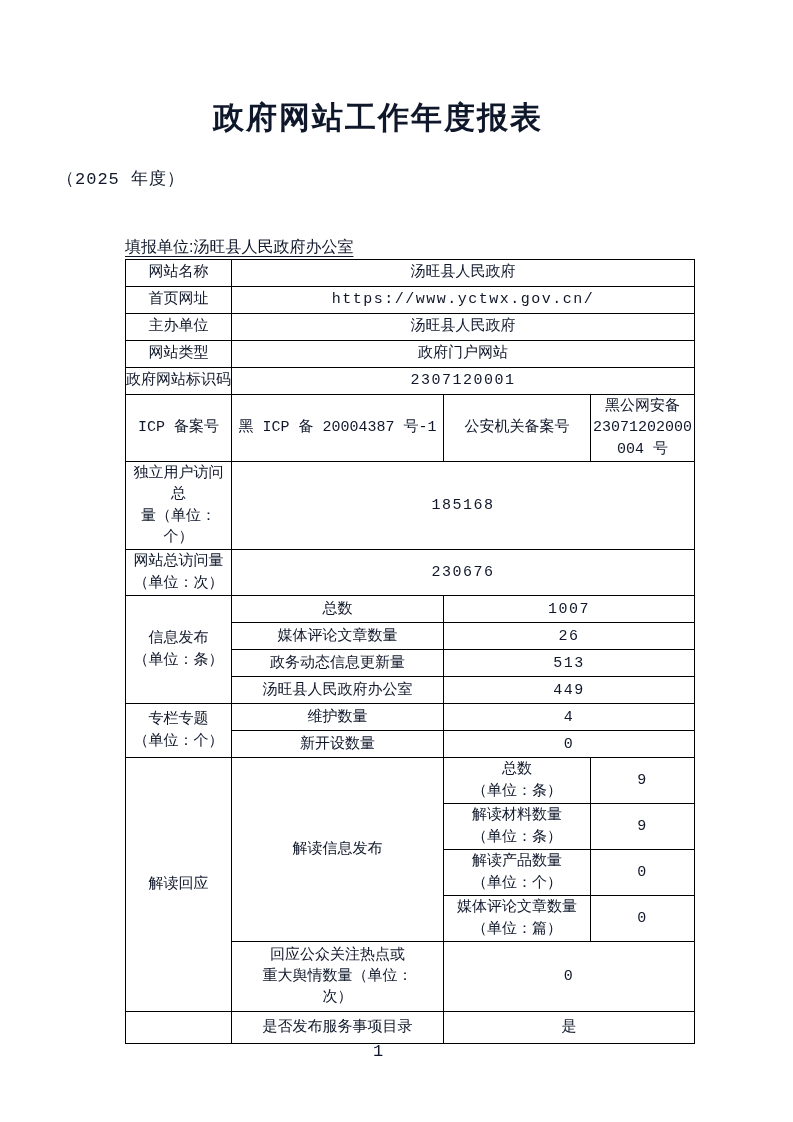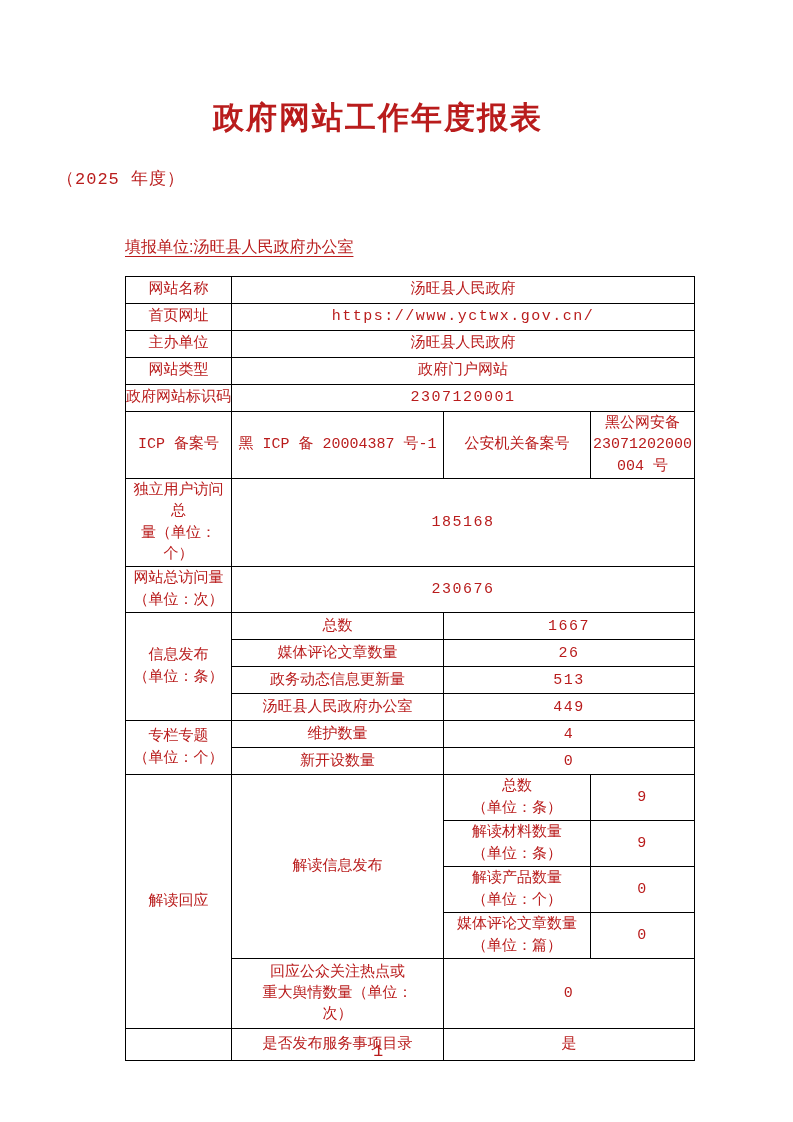--- a/index.html
+++ b/index.html
@@ -1,20 +1,20 @@
 <!DOCTYPE html>
 <html><head>
 <meta charset="utf-8">
 <style>
   html,body{margin:0;padding:0;background:#ffffff;}
   .page{
     position:relative;
     width:756px;height:1122px;
     background:#ffffff;
-    color:#b91c1c;
+    color:#0f172a;
     font-family:"Liberation Mono","DejaVu Sans Mono",monospace;
     overflow:hidden;
   }
   .title{
     position:absolute;top:97px;left:0;width:100%;
     text-align:center;
     font-family:"Liberation Sans","DejaVu Sans",sans-serif;
     font-size:31px;font-weight:bold;letter-spacing:2px;
   }
   .subtitle{
@@ -22,21 +22,21 @@
     font-size:17px;letter-spacing:1px;padding-left:40px;
   }
   .reporter{
     position:absolute;top:237px;left:125px;
     font-family:"Liberation Sans","DejaVu Sans",sans-serif;
     font-size:16px;font-weight:normal;
     text-decoration:underline;
     text-underline-offset:4px;
   }
   table.report{
-    position:absolute;top:276px;left:125px;
+    position:absolute;top:259px;left:125px;
     width:569px;
     border-collapse:collapse;
     table-layout:fixed;
     border-radius:9px;
   }
   table.report td{
     border:1px solid #000;
     text-align:center;
     vertical-align:middle;
     font-size:15px;
@@ -121,21 +121,21 @@
       </td>
       <td colspan="3" class="num">230676</td>
     </tr>
 
     <tr style="height:27px">
       <td rowspan="4">
         <div>信息发布</div>
         <div>（单位：条）</div>
       </td>
       <td>总数</td>
-      <td colspan="2" class="num">1667</td>
+      <td colspan="2" class="num">1007</td>
     </tr>
     <tr style="height:27px">
       <td>媒体评论文章数量</td>
       <td colspan="2" class="num">26</td>
     </tr>
     <tr style="height:27px">
       <td>政务动态信息更新量</td>
       <td colspan="2" class="num">513</td>
     </tr>
     <tr style="height:27px">

